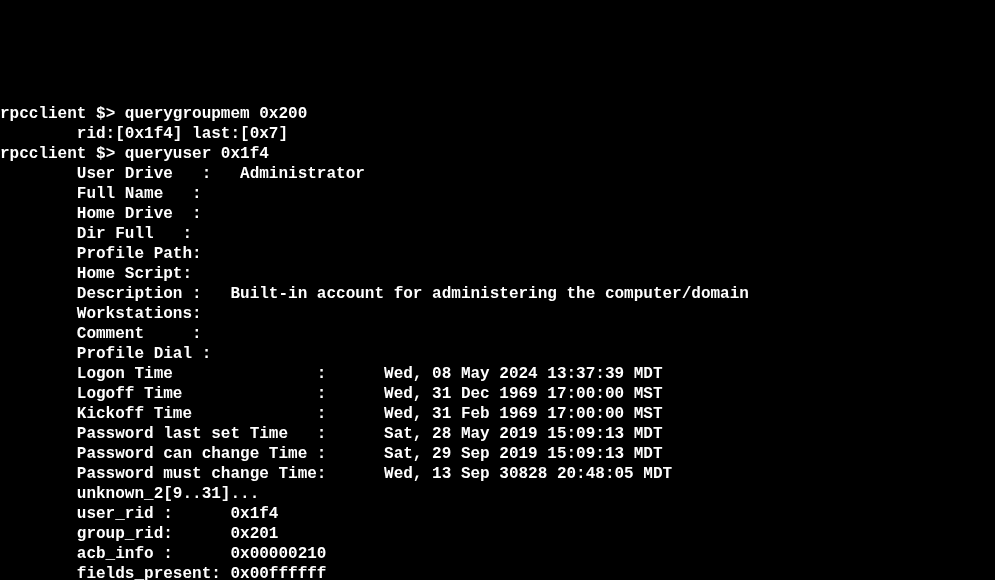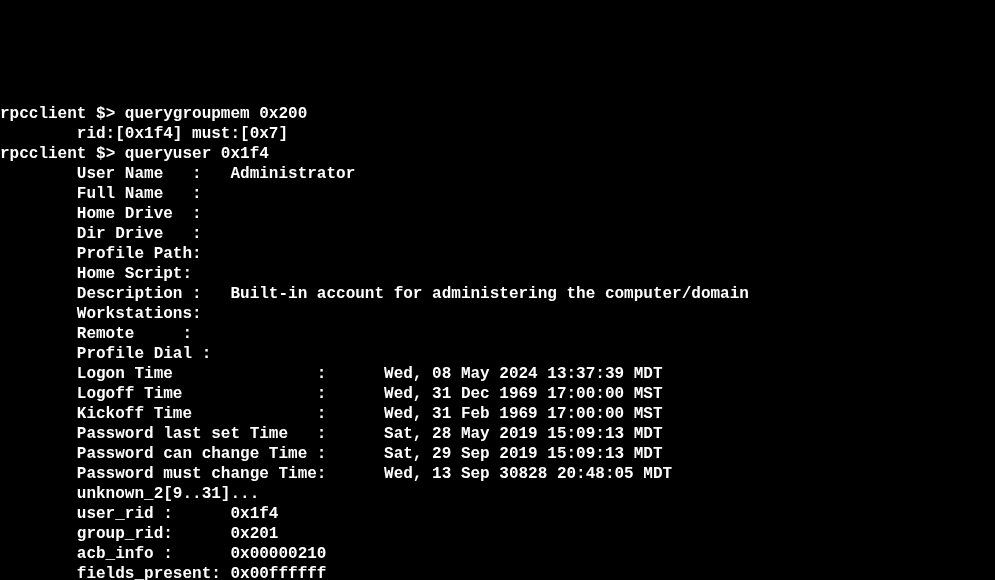--- a/index.html
+++ b/index.html
@@ -27,31 +27,31 @@
       white-space: pre;
     }
   </style>
 </head>
 <body>
 
 
 
 <div class="terminal">
 <span class="line"><span>rpcclient</span><span> $&gt; </span><span>querygroupmem 0x200</span></span>
-<span class="line">        rid:[0x1f4] must:[0x7]</span>
+<span class="line">        rid:[0x1f4] last:[0x7]</span>
 <span class="line"><span>rpcclient</span><span> $&gt; </span><span>queryuser 0x1f4</span></span>
-<span class="line">        User Name   :   Administrator</span>
+<span class="line">        User Drive   :   Administrator</span>
 <span class="line">        Full Name   :</span>
 <span class="line">        Home Drive  :</span>
-<span class="line">        Dir Drive   :</span>
+<span class="line">        Dir Full   :</span>
 <span class="line">        Profile Path:</span>
 <span class="line">        Home Script:</span>
 <span class="line">        Description :   Built-in account for administering the computer/domain</span>
 <span class="line">        Workstations:</span>
-<span class="line">        Remote     :</span>
+<span class="line">        Comment     :</span>
 <span class="line">        Profile Dial :</span>
 <span class="line">        Logon Time               :      Wed, 08 May 2024 13:37:39 MDT</span>
 <span class="line">        Logoff Time              :      Wed, 31 Dec 1969 17:00:00 MST</span>
 <span class="line">        Kickoff Time             :      Wed, 31 Feb 1969 17:00:00 MST</span>
 <span class="line">        Password last set Time   :      Sat, 28 May 2019 15:09:13 MDT</span>
 <span class="line">        Password can change Time :      Sat, 29 Sep 2019 15:09:13 MDT</span>
 <span class="line">        Password must change Time:      Wed, 13 Sep 30828 20:48:05 MDT</span>
 <span class="line">        unknown_2[9..31]...</span>
 <span class="line">        user_rid :      0x1f4</span>
 <span class="line">        group_rid:      0x201</span>

